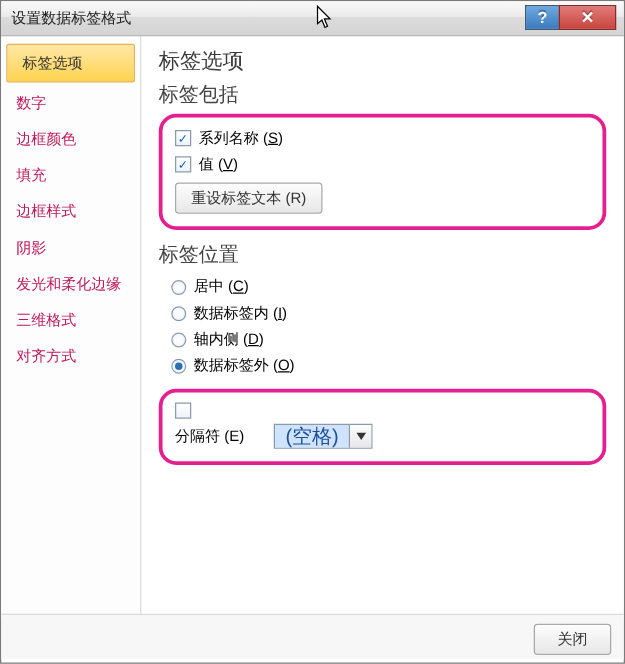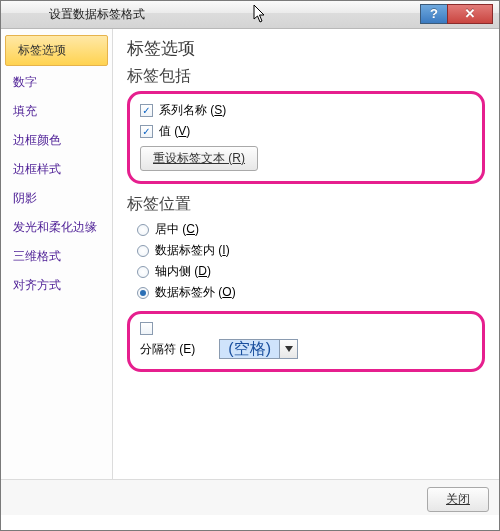--- a/index.html
+++ b/index.html
@@ -26,21 +26,20 @@
     border-bottom: 1px solid #b8b8b8;
     display: flex;
     align-items: center;
     padding: 0 6px 0 8px;
     position: relative;
   }
   .titlebar .title {
     flex: 1;
     color: #222;
     font-size: 12px;
-    margin-left: 40px;
   }
   .win-btns { display: flex; align-items: flex-start; margin-top: -2px; }
   .win-btn {
     width: 28px; height: 20px;
     border: 1px solid #3c5a78;
     margin-left: -1px;
     display: flex; align-items: center; justify-content: center;
     color: #fff; font-weight: bold; font-size: 13px;
   }
   .win-help { background: linear-gradient(#6fa9de,#3b7ac0); border-top-left-radius: 0; }
@@ -58,21 +57,21 @@
     background: #fff;
   }
   .sidebar {
     width: 112px;
     border-right: 1px solid #dcdcdc;
     padding: 4px 0;
     background: #fdfdfd;
   }
   .side-item {
     padding: 6px 12px;
-    color: #4c1d95;
+    color: #be185d;
     cursor: default;
   }
   .side-item.selected {
     background: linear-gradient(#ffe8a6,#ffd351);
     border: 1px solid #e6b34c;
     margin: 2px 4px;
     border-radius: 2px;
     color: #333;
   }
   .content {
@@ -125,21 +124,20 @@
   }
   .btn {
     display: inline-block;
     padding: 3px 12px;
     border: 1px solid #a9a9a9;
     border-radius: 3px;
     background: linear-gradient(#fdfdfd,#e7e7e7);
     font-size: 12px;
     color: #333;
     margin-top: 4px;
-    text-decoration: underline;
   }
   .sep-row { display:flex; align-items:center; gap:24px; margin-top:2px;text-align:center;}
   .combo {
     display: inline-flex; align-items:center;
     border: 1px solid #8a9bb0;
     background: #fff;
     height: 20px;
     font-size: 16px;
   }
   .combo .combo-text {
@@ -152,21 +150,21 @@
   }
   .combo .combo-arrow {
     width: 18px; height: 100%;
     border-left: 1px solid #8a9bb0;
     display:flex; align-items:center; justify-content:center;
     background: linear-gradient(#fdfdfd,#e7e7e7);
   }
   .combo .combo-arrow svg { width:8px; height:6px; }
   .footer {
     position: absolute;
-    left: 0; right: 0; bottom: 15px;
+    left: 0; right: 0; bottom: 3px;
     height: 36px;
     border-top: 1px solid #dcdcdc;
     display: flex;
     align-items: center;
     justify-content: flex-end;
     padding: 0 10px;
     background: #f7f7f7;
   }
   .footer .btn { padding: 3px 18px; }
   .content-inner { position:relative; }
@@ -190,22 +188,22 @@
     <svg class="cursor" viewBox="0 0 14 20">
       <path d="M1 1 L1 15 L4.5 12 L7 18 L9 17 L6.5 11 L11 11 Z" fill="#fff" stroke="#000" stroke-width="1"></path>
     </svg>
   </div>
 
   <div class="body">
 
     <div class="sidebar">
       <div class="side-item selected"><span>标签选项</span></div>
       <div class="side-item"><span>数字</span></div>
+      <div class="side-item"><span>边框颜色</span></div>
       <div class="side-item"><span>填充</span></div>
-      <div class="side-item"><span>边框颜色</span></div>
       <div class="side-item"><span>边框样式</span></div>
       <div class="side-item"><span>阴影</span></div>
       <div class="side-item"><span>发光和柔化边缘</span></div>
       <div class="side-item"><span>三维格式</span></div>
       <div class="side-item"><span>对齐方式</span></div>
     </div>
 
     <div class="content">
       <div class="content-inner">
 

